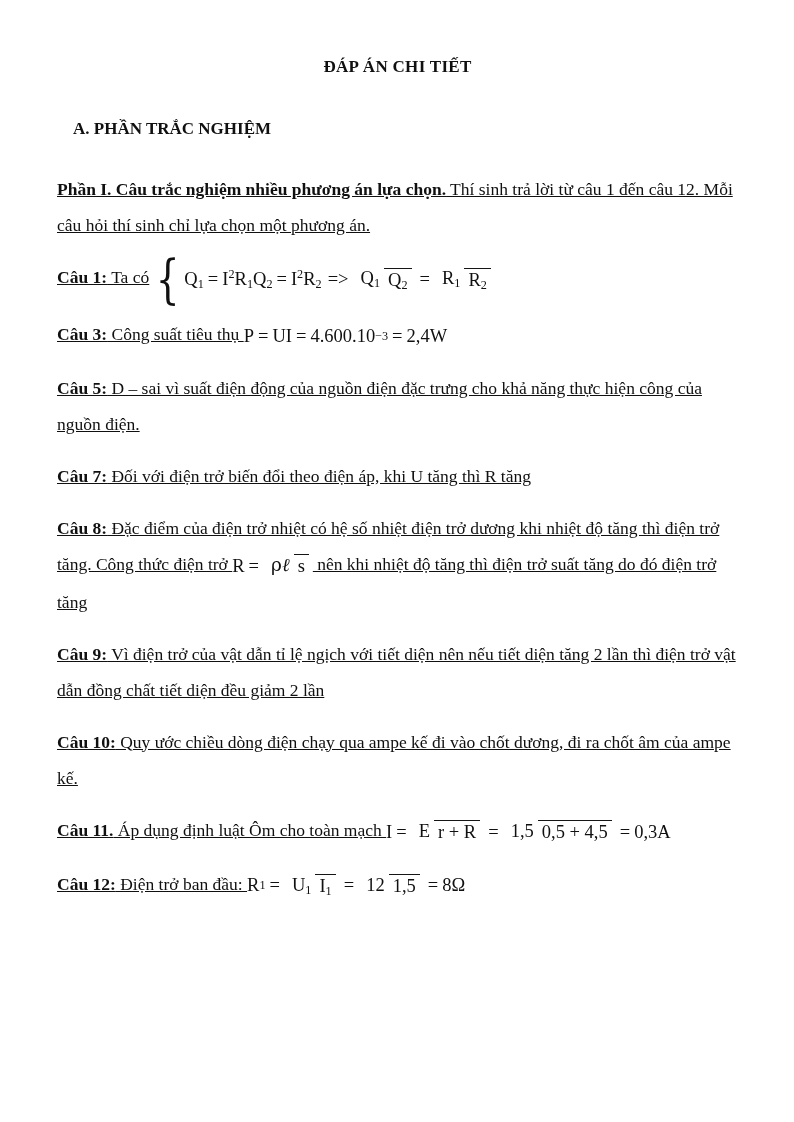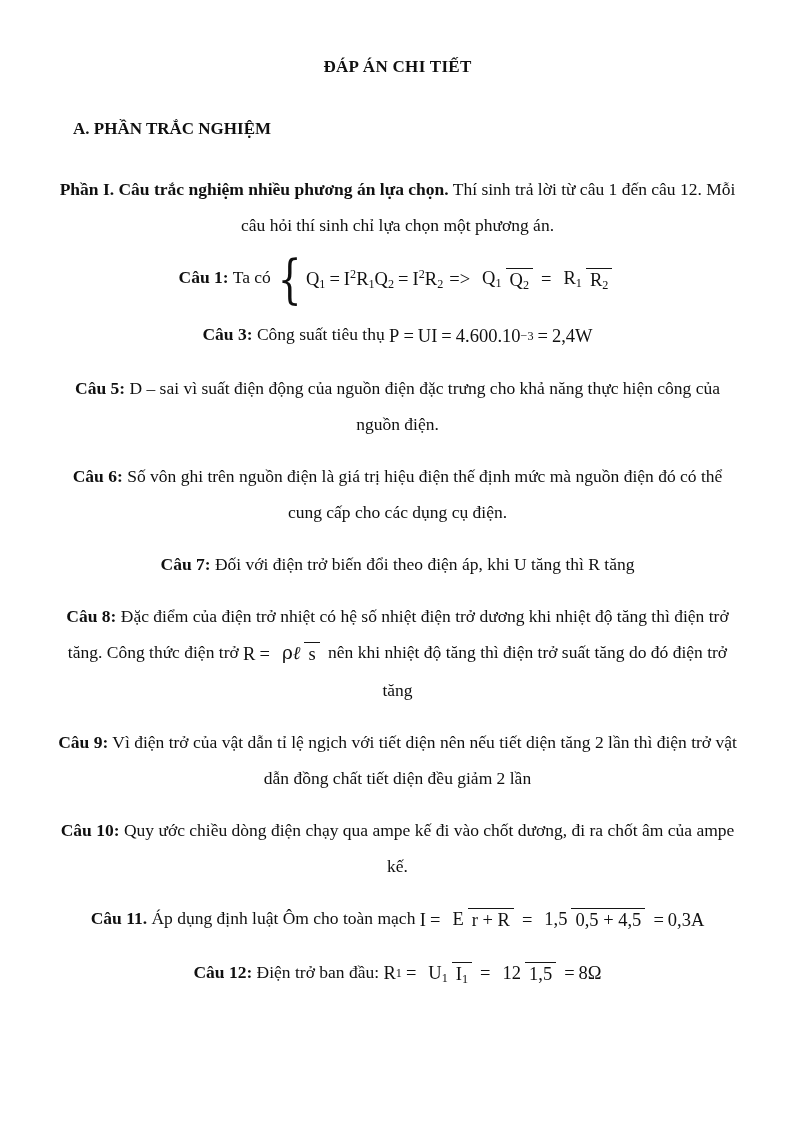--- a/index.html
+++ b/index.html
@@ -36,21 +36,22 @@
     font-weight: bold;
     font-size: 17px;
     margin: 16px;
     padding-top: 26px;
   }
   p.para {
     font-size: 17.5px;
     line-height: 36px;
     margin: 0;
     padding-top: 16px;
-    text-align: center;
+    text-align: left;
+    text-decoration: underline;
   }
   .lead { font-weight: bold; }
 
   
   .math {
     font-family: "Liberation Serif", "DejaVu Serif", serif;
     white-space: nowrap;
     display: inline-flex;
     align-items: center;
     vertical-align: middle;
@@ -143,21 +144,20 @@
           <span class="op">=</span>
           <span>4.600.10</span>
           <sup class="s">−3</sup>
           <span class="op">=</span>
           <span>2,4W</span>
         </span></p>
 
 
     <p class="para"><span class="lead">Câu 5:</span><span> D – sai vì suất điện động của nguồn điện đặc trưng cho khả năng thực hiện công của nguồn điện.</span></p>
 
-    <p class="para"><span class="lead">Câu 6:</span><span> Số vôn ghi trên nguồn điện là giá trị hiệu điện thế định mức mà nguồn điện đó có thể cung cấp cho các dụng cụ điện.</span></p>
 
     <p class="para"><span class="lead">Câu 7:</span><span> Đối với điện trở biến đổi theo điện áp, khi U tăng thì R tăng</span></p>
 
     <p class="para math-block"><span class="lead">Câu 8:</span><span> Đặc điểm của điện trở nhiệt có hệ số nhiệt điện trở dương khi nhiệt độ tăng thì điện trở tăng. Công thức điện trở </span><span class="math">
           <span class="mi">R</span>
           <span class="op">=</span>
           <span class="frac">
             <span class="num"><span class="rho">ρ</span><span class="ell">ℓ</span></span>
             <span class="den">s</span>
           </span>

